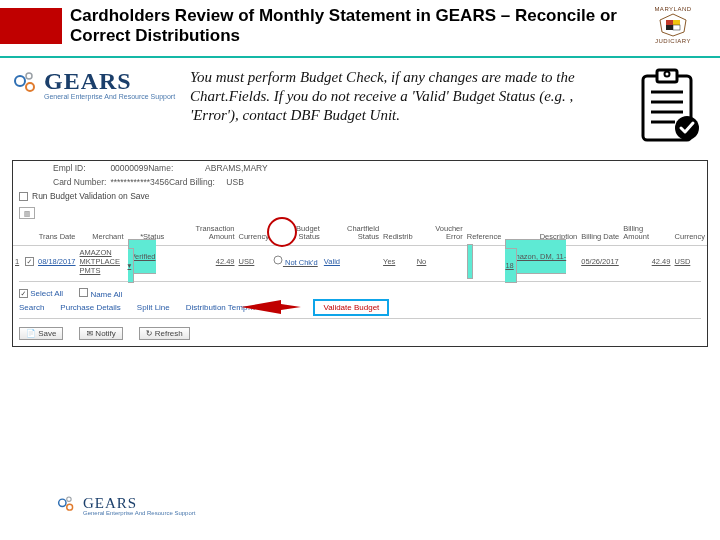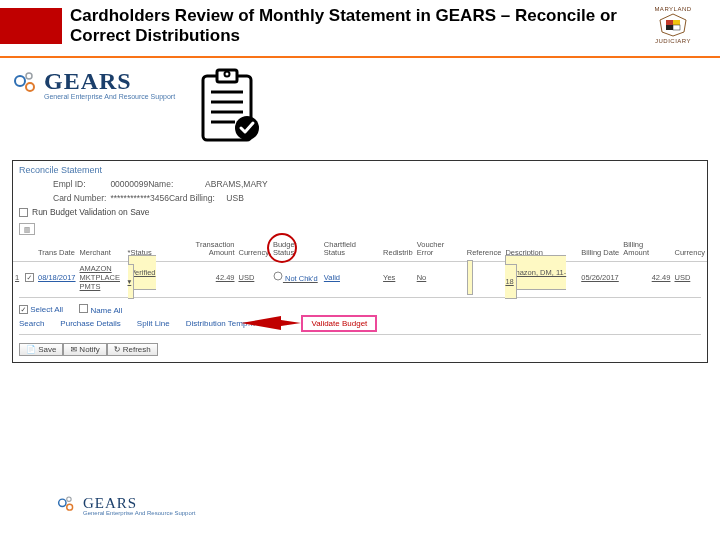--- a/index.html
+++ b/index.html
@@ -10,21 +10,21 @@
     background: #fff;
     font-family: Arial, Helvetica, sans-serif;
     font-size: 11px;
     color: #222;
     position: relative;
   }
   
   .titlebar {
     display: flex;
     align-items: flex-start;
-    border-bottom: 2px solid #f97316;
+    border-bottom: 2px solid #14b8a6;
     padding: 6px 6px 4px 0;
   }
   .red-block {
     width: 62px;
     height: 36px;
     background: #c00000;
     margin-right: 8px;
     margin-top: 2px;
   }
   .title-text {
@@ -148,57 +148,58 @@
     width: 100%;
     border-collapse: collapse;
     font-size: 7.5px;
     color: #555;
   }
   table.tx th {
     font-weight: normal;
     color: #555;
     padding: 4px 2px;
     border-bottom: 1px solid #ccc;
-    text-align: left;
+    text-align: right;
     vertical-align: bottom;
     line-height: 1.05;
   }
   table.tx td {
     padding: 2px 2px;
     vertical-align: middle;
     text-decoration: underline;
   }
   .budget-circle {
     border: 2px solid #c00000;
     border-radius: 50%;
     width: 30px; height: 30px;
     position: absolute;
   }
   .sel-input {
     border: 1px solid #aaa;
     font-size: 7.5px;
     padding: 12px 2px;
     height: 12px;
-    background: #fef9c3;
+    background: #5eead4;
   }
   .link { color: #2a5da8; }
   .btn {
     display: inline-block;
     border: 1px solid #999;
     background: linear-gradient(#fefefe,#e8e8e8);
     font-size: 8px;
     padding: 1px 6px;
     color: #444;
   }
   .validate-btn {
-    border: 2px solid #ec4899;
+    border: 2px solid #0ea5e9;
     color: #c00000;
     font-size: 8px;
     padding: 2px 8px;
     background: #fff;
+    margin-left: 12px;
   }
   .arrow {
     position: absolute;
     width: 60px; height: 20px;
   }
   .footer-logo {
     position: absolute;
     left: 55px;
     bottom: 24px;
     display: flex;
@@ -219,21 +220,21 @@
   .hrrow { border-top: 1px solid #ccc; margin: 4px 6px; }
   .lowbar {
     display: flex;
     align-items: center;
     gap: 16px;
     padding: 2px 6px;
     font-size: 8px;
   }
   .toolbar {
     display: flex;
-    gap: 0;
+    gap: 16px;
     padding: 4px 6px 0 6px;
     text-align: right;
   }
   .budget-wrap { position: relative; }
 </style>
 </head>
 <body>
 
 <div class="titlebar">
   <div class="red-block"></div>
@@ -258,37 +259,37 @@
         <circle cx="10" cy="12" r="5" fill="none" stroke="#2f6fb3" stroke-width="2"></circle>
         <circle cx="20" cy="18" r="4" fill="none" stroke="#e07b2e" stroke-width="2"></circle>
         <circle cx="19" cy="7" r="3" fill="none" stroke="#9aa0a6" stroke-width="1.5"></circle>
       </svg>
       <div>
         <div class="brand">GEARS</div>
         <div class="sub">General Enterprise And Resource Support</div>
       </div>
     </div>
   </div>
+  <div class="intro-text">You must perform Budget Check, if any changes are made to the Chart.Fields.  If you do not receive a 'Valid' Budget Status (e.g. , 'Error'), contact DBF Budget Unit.</div>
   <div class="clipboard">
     <svg width="70" height="80" viewBox="0 0 70 80">
       <rect x="8" y="8" width="48" height="64" rx="4" fill="#fff" stroke="#000" stroke-width="3"></rect>
       <rect x="22" y="2" width="20" height="12" rx="2" fill="#fff" stroke="#000" stroke-width="3"></rect>
       <circle cx="32" cy="6" r="2.5" fill="#fff" stroke="#000" stroke-width="2"></circle>
       <line x1="16" y1="24" x2="48" y2="24" stroke="#000" stroke-width="3"></line>
       <line x1="16" y1="34" x2="48" y2="34" stroke="#000" stroke-width="3"></line>
       <line x1="16" y1="44" x2="48" y2="44" stroke="#000" stroke-width="3"></line>
       <line x1="16" y1="54" x2="40" y2="54" stroke="#000" stroke-width="3"></line>
       <circle cx="52" cy="60" r="12" fill="#000"></circle>
       <path d="M46 60 l4 4 l8 -9" fill="none" stroke="#fff" stroke-width="3" stroke-linecap="round" stroke-linejoin="round"></path>
     </svg>
   </div>
 </div>
 
 <div class="panel">
-  <div class="crumb">Reconcile Statement</div>
 
   <div class="field-row">
     <div><span class="lbl">Empl ID:</span>
          <span>00000099</span></div>
     <div><span class="lbl">Name:</span>
          <span>ABRAMS,MARY</span></div>
   </div>
   <div class="field-row">
     <div><span class="lbl">Card Number:</span>
          <span>************3456</span></div>

